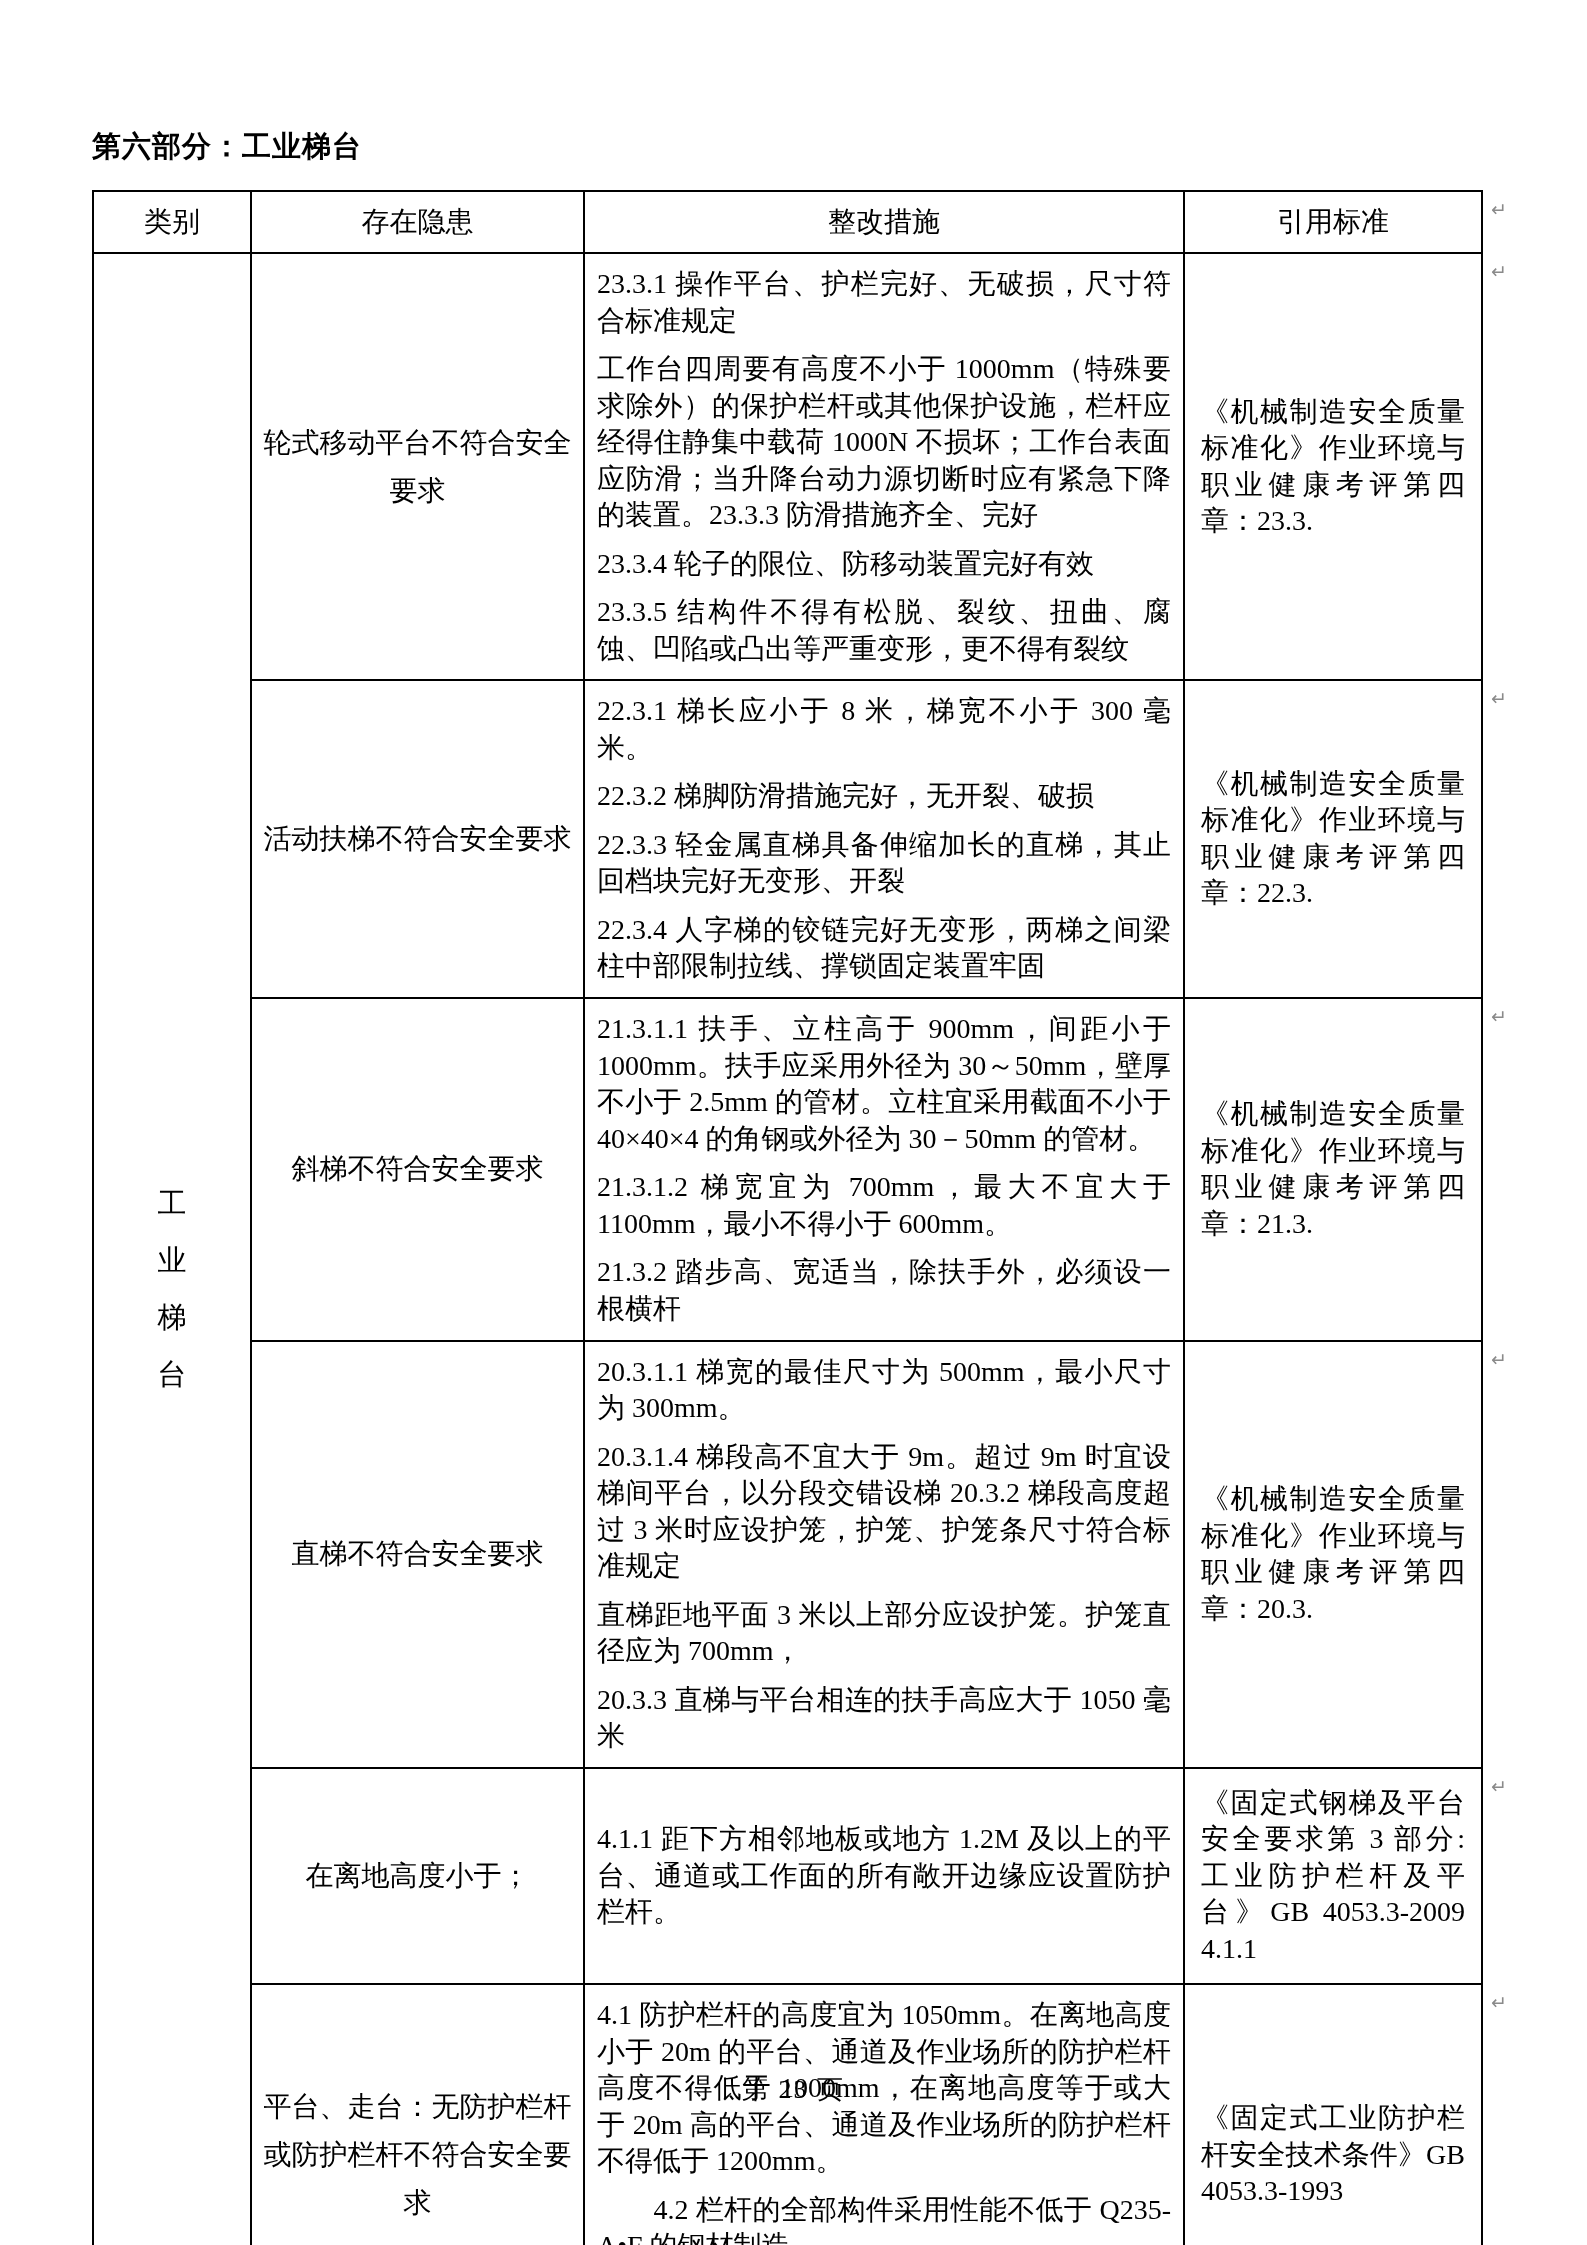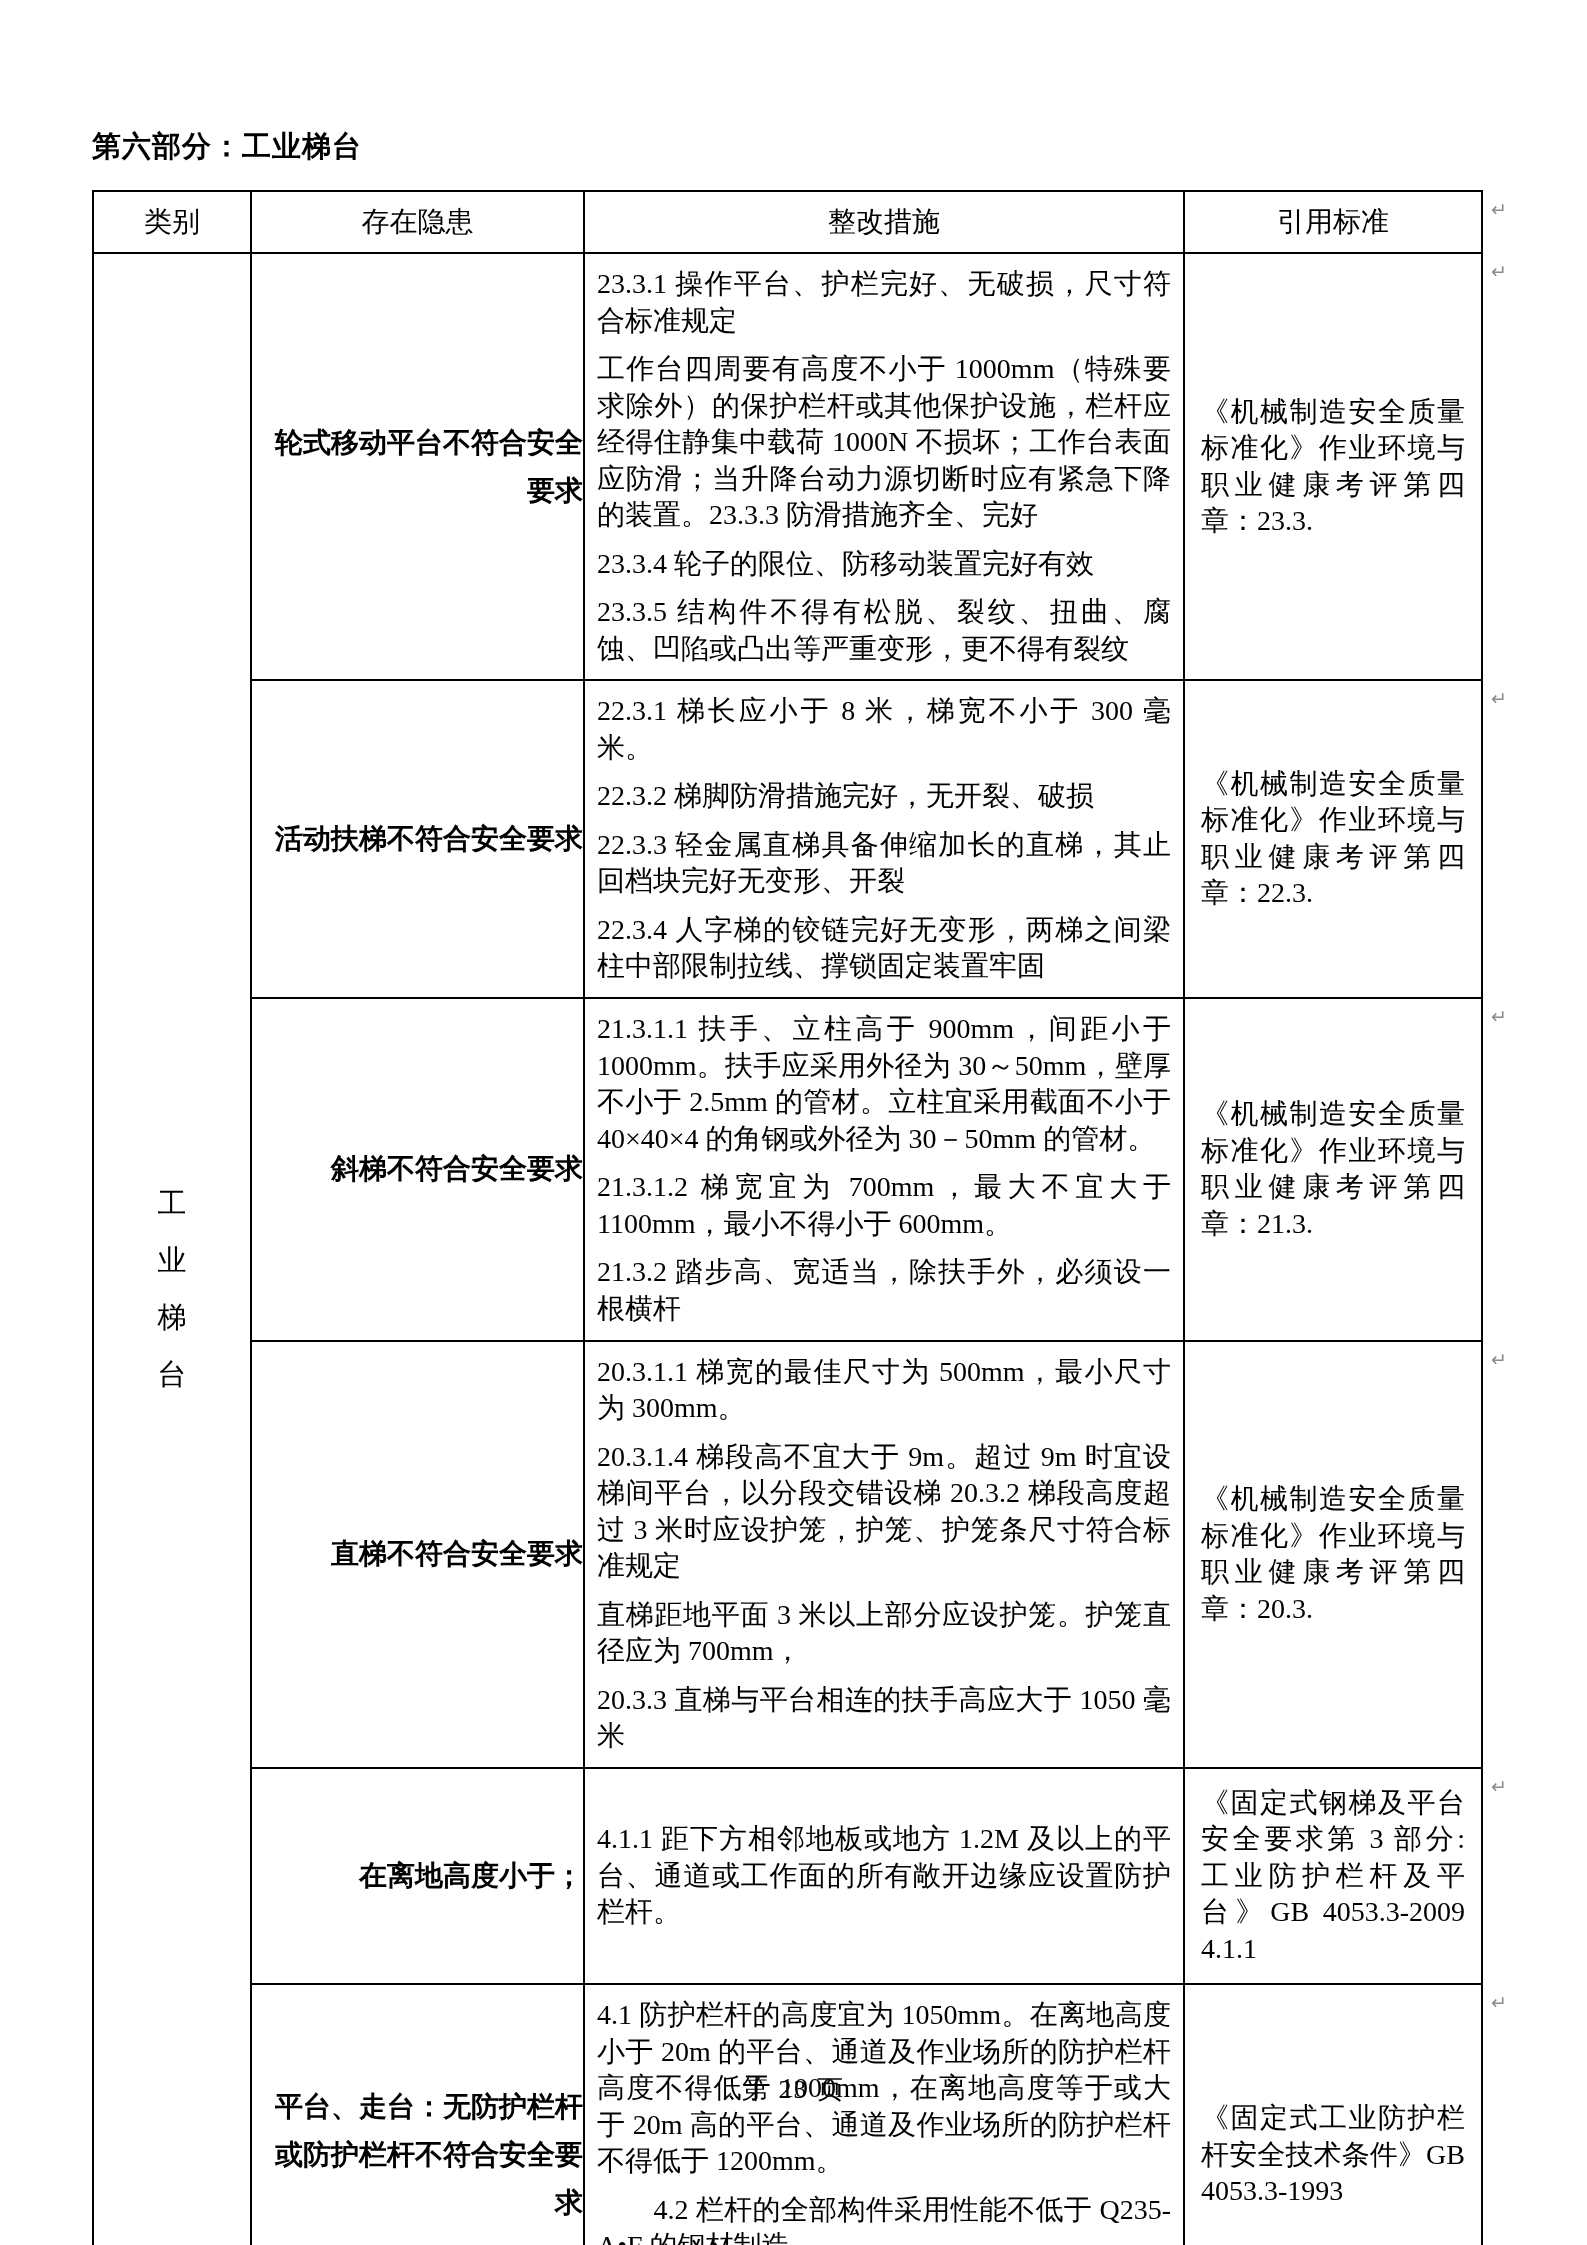--- a/index.html
+++ b/index.html
@@ -20,21 +20,21 @@
   .tbl th, .tbl td { border:2px solid #000; vertical-align:middle; padding:0; }
   .tbl th { font-size:28px; font-weight:normal; text-align:center; height:62px;margin-left:40px; }
   tr.r1 { height:357px; }
   tr.r2 { height:258px; }
   tr.r3 { height:343px; }
   tr.r4 { height:374px; }
   tr.r5 { height:166px; }
   tr.r6 { height:304px; }
   .cat-cell { text-align:center; }
   .cat-stack { display:flex; flex-direction:column; align-items:center; gap:17px; font-size:29px; }
-  .hazard-cell { padding:6px 8px 6px 10px; font-size:28px; line-height:48px; text-align:right;font-weight:bold; }
+  .hazard-cell { padding:6px 8px 6px 10px; font-size:28px; line-height:48px; text-align:center; }
   .hazard-cell p { margin:0; }
   .measures-cell { vertical-align:top; padding:3px 8px 3px 10px; font-size:28px; line-height:36.5px; text-align:justify; }
   .measures-cell p { margin:12px; }
   .ref-cell { position:relative; padding:4px 10px; font-size:28px; line-height:36.5px; text-align:justify; }
   .ref-cell p { margin:16px; }
   .pmark {
     position:absolute; right:-26px; top:8px;
     font-size:19px; color:#8a8a8a; line-height:1;
     font-family:"DejaVu Sans",sans-serif;
   }

